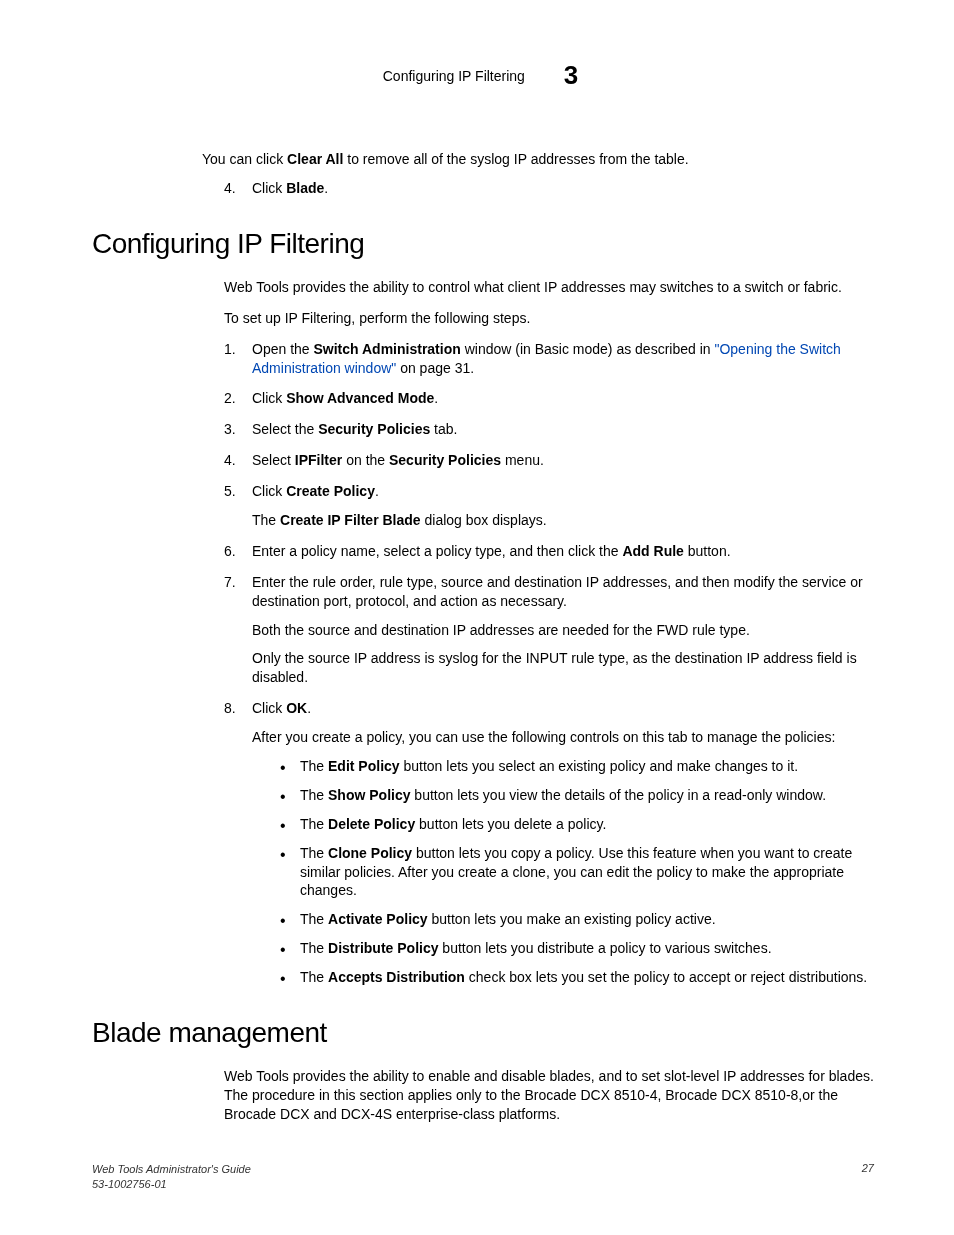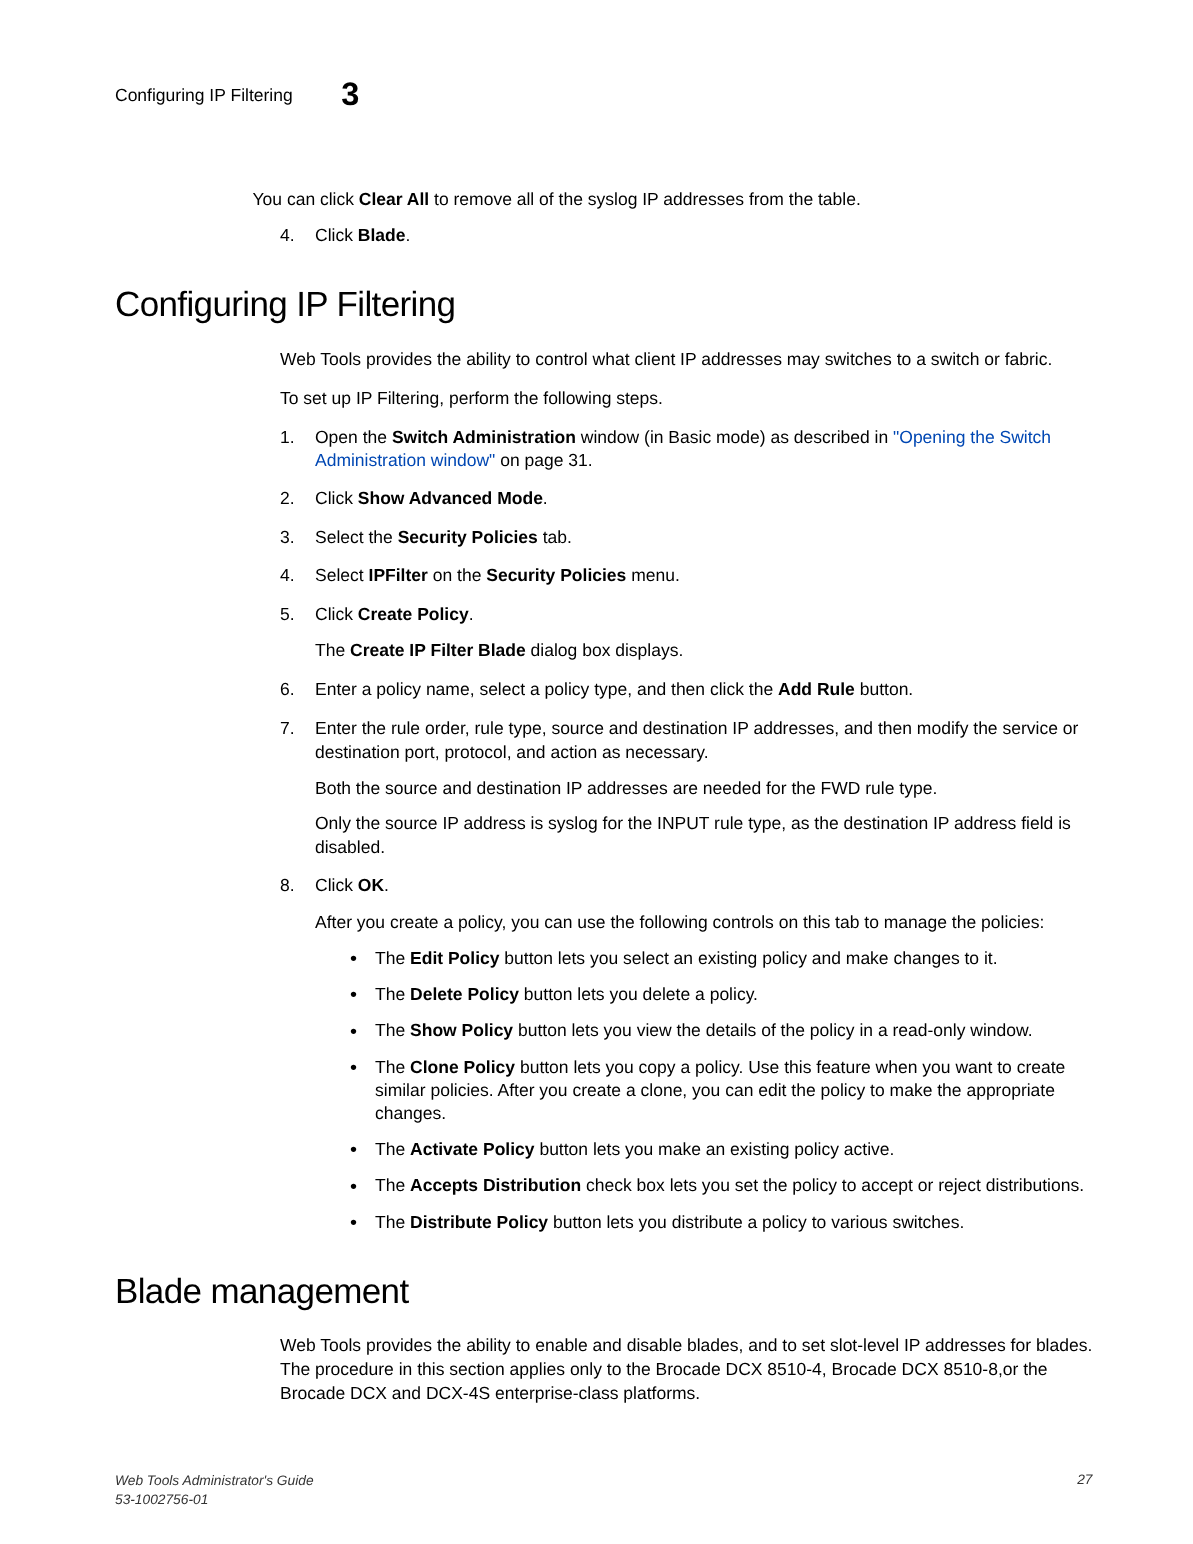--- a/index.html
+++ b/index.html
@@ -11,21 +11,21 @@
     background: #fff;
   }
   .page {
     width: 954px;
     height: 1235px;
     position: relative;
     box-sizing: border-box;
     padding: 60px 80px 50px 92px;
   }
   .header-line {
-    text-align: left;
+    text-align: center;
     font-size: 14px;
     margin-bottom: 60px;
     padding-right: 5px;
   }
   .header-title {
     display: inline-block;
     vertical-align: middle;
   }
   .chapter-num {
     display: inline-block;
@@ -83,21 +83,21 @@
   .bullets > li::before {
     content: "•";
     position: absolute;
     left: 0;
     font-size: 16px;
   }
   .bold { font-weight: bold; }
   .link { color: #0047b3; }
   .footer {
     position: absolute;
-    bottom: 28px;
+    bottom: 44px;
     left: 92px;
     right: 80px;
     font-style: italic;
     font-size: 11px;
     color: #333;
   }
   .footer-left { float: left; line-height: 1.3; }
   .footer-right { float: right; }
 </style>
 </head>
@@ -159,26 +159,26 @@
       <span>Enter the rule order, rule type, source and destination IP addresses, and then modify the service or destination port, protocol, and action as necessary.</span>
       <div class="sub-para">Both the source and destination IP addresses are needed for the FWD rule type.</div>
       <div class="sub-para">Only the source IP address is syslog for the INPUT rule type, as the destination IP address field is disabled.</div>
     </li>
     <li>
       <span class="num">8.</span>
       <span>Click </span><span class="bold">OK</span><span>.</span>
       <div class="sub-para">After you create a policy, you can use the following controls on this tab to manage the policies:</div>
       <ul class="bullets">
         <li><span>The </span><span class="bold">Edit Policy</span><span> button lets you select an existing policy and make changes to it.</span></li>
+        <li><span>The </span><span class="bold">Show Policy</span><span> button lets you view the details of the policy in a read-only window.</span></li>
         <li><span>The </span><span class="bold">Delete Policy</span><span> button lets you delete a policy.</span></li>
-        <li><span>The </span><span class="bold">Show Policy</span><span> button lets you view the details of the policy in a read-only window.</span></li>
         <li><span>The </span><span class="bold">Clone Policy</span><span> button lets you copy a policy. Use this feature when you want to create similar policies. After you create a clone, you can edit the policy to make the appropriate changes.</span></li>
         <li><span>The </span><span class="bold">Activate Policy</span><span> button lets you make an existing policy active.</span></li>
+        <li><span>The </span><span class="bold">Distribute Policy</span><span> button lets you distribute a policy to various switches.</span></li>
         <li><span>The </span><span class="bold">Accepts Distribution</span><span> check box lets you set the policy to accept or reject distributions.</span></li>
-        <li><span>The </span><span class="bold">Distribute Policy</span><span> button lets you distribute a policy to various switches.</span></li>
       </ul>
     </li>
   </ol>
 
   <h1>Blade management</h1>
   <div class="para">Web Tools provides the ability to enable and disable blades, and to set slot-level IP addresses for blades. The procedure in this section applies only to the Brocade DCX 8510-4, Brocade DCX 8510-8,or the Brocade DCX and DCX-4S enterprise-class platforms.</div>
 
   <div class="footer">
     <div class="footer-left">
       <span>Web Tools Administrator's Guide</span><br>

